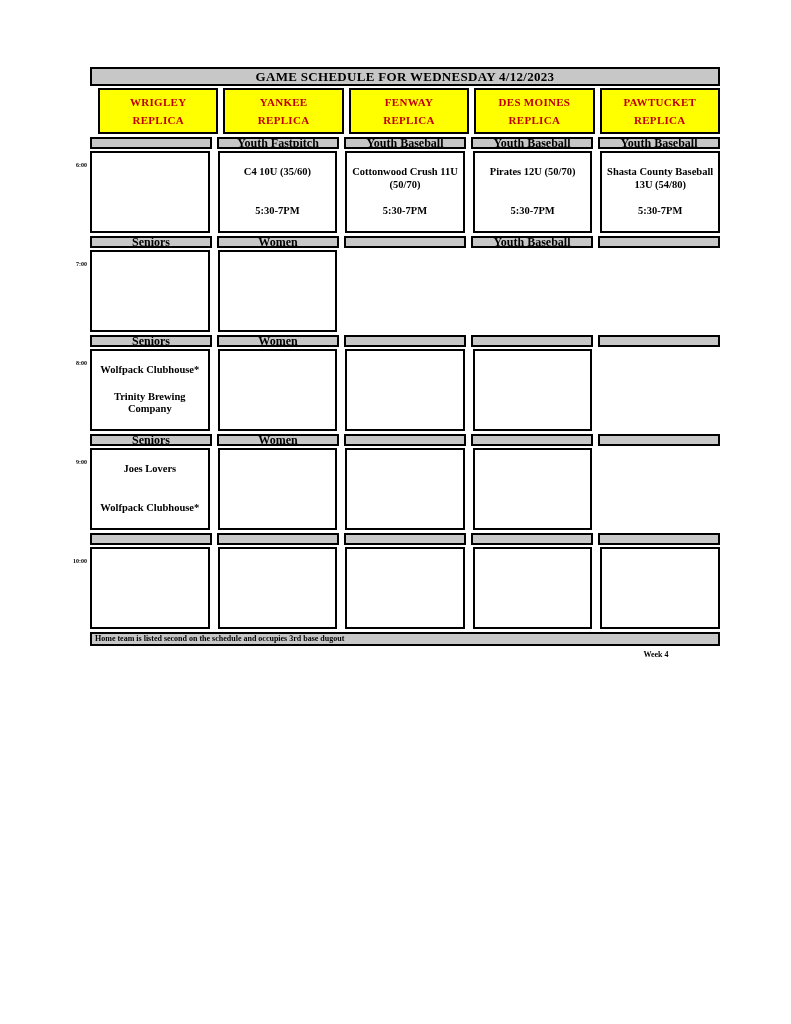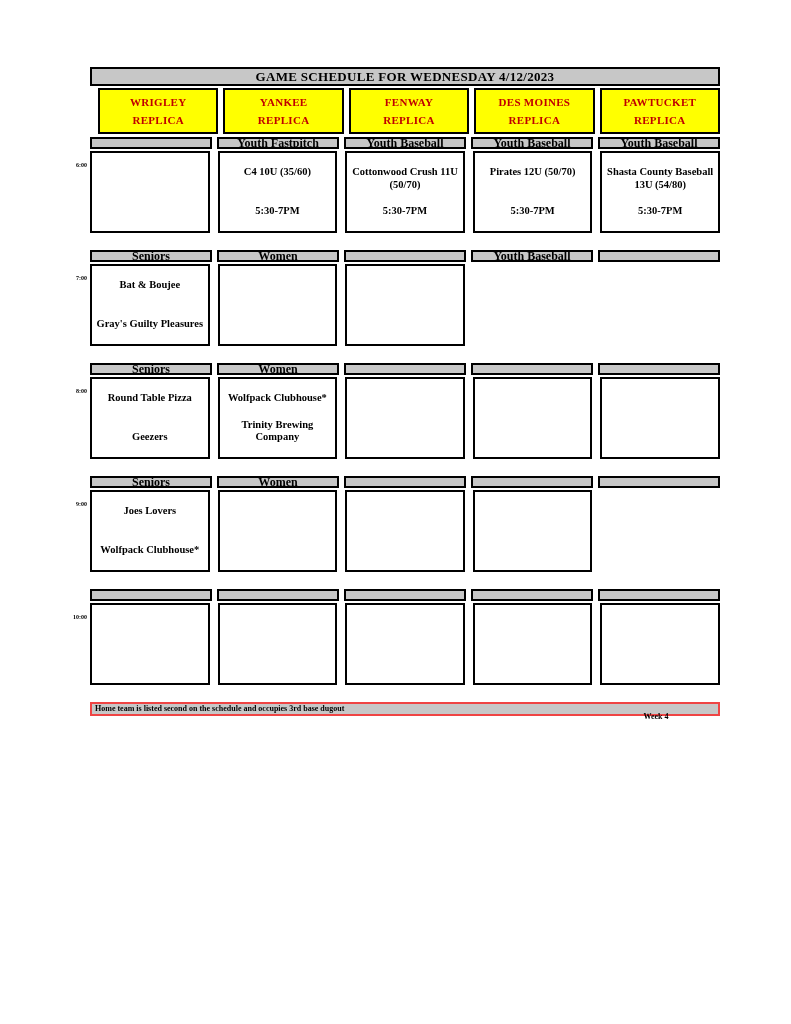--- a/index.html
+++ b/index.html
@@ -17,37 +17,37 @@
   .hcell{
     background:#ffff00;border:2px solid #000;height:42px;color:#c00000;
     font-size:11px;display:flex;flex-direction:column;justify-content:space-evenly;
     text-align:center;letter-spacing:.3px;
   }
   .band-row{margin-bottom:2px;}
   .bcell{
     background:#c7c7c7;border:2px solid #000;height:8px;font-size:12px;line-height:8px;
     text-align:center;overflow:hidden;
   }
-  .main-row{margin-bottom:17px;gap:8px;}
+  .main-row{margin-bottom:3px;gap:8px;}
   .mcell{
     background:#fff;border:2px solid #000;height:82px;box-sizing:border-box;
     display:flex;flex-direction:column;justify-content:space-between;
     padding:13px 2px;text-align:center;
   }
   .mcell div{font-size:10.5px;line-height:1.2;}
   .time-label{
     position:absolute;left:-27px;top:11px;width:24px;text-align:right;
     font-size:6px;line-height:6px;
   }
   .footer-bar{
-    position:relative;background:#c7c7c7;border:2px solid #ef4444;height:10px;
+    position:relative;background:#c7c7c7;border:2px solid #000000;height:10px;
     font-size:8px;line-height:10px;padding-left:3px;box-sizing:content-box;
     white-space:nowrap;
   }
-  .week{position:absolute;left:503px;top:8px;width:122px;text-align:center;}
+  .week{position:absolute;left:503px;top:16px;width:122px;text-align:center;}
 </style>
 </head>
 <body>
 
 <div class="sheet">
   <div class="title-bar">GAME SCHEDULE FOR WEDNESDAY 4/12/2023</div>
   <div class="grid header-row" id="header-row">
       <div class="hcell">
         <div>WRIGLEY</div>
         <div>REPLICA</div>
@@ -103,45 +103,37 @@
       <div class="grid band-row">
         <div class="bcell">Seniors</div>
         <div class="bcell">Women</div>
         <div class="bcell"></div>
         <div class="bcell">Youth Baseball</div>
         <div class="bcell"></div>
       </div>
       <div class="grid main-row">
         <div class="time-label">7:00</div>
         <div class="mcell">
-          <div class="top">Bat &amp; Boujee</div>
-          <div class="bottom">Gray's Guilty Pleasures</div>
-        </div>
-        <div class="mcell">
           <div class="top"></div>
           <div class="bottom"></div>
         </div>
         <div class="mcell">
           <div class="top"></div>
           <div class="bottom"></div>
         </div>
       </div>
       <div class="grid band-row">
         <div class="bcell">Seniors</div>
         <div class="bcell">Women</div>
         <div class="bcell"></div>
         <div class="bcell"></div>
         <div class="bcell"></div>
       </div>
       <div class="grid main-row">
         <div class="time-label">8:00</div>
-        <div class="mcell">
-          <div class="top">Round Table Pizza</div>
-          <div class="bottom">Geezers</div>
-        </div>
         <div class="mcell">
           <div class="top">Wolfpack Clubhouse*</div>
           <div class="bottom">Trinity Brewing Company</div>
         </div>
         <div class="mcell">
           <div class="top"></div>
           <div class="bottom"></div>
         </div>
         <div class="mcell">
           <div class="top"></div>

